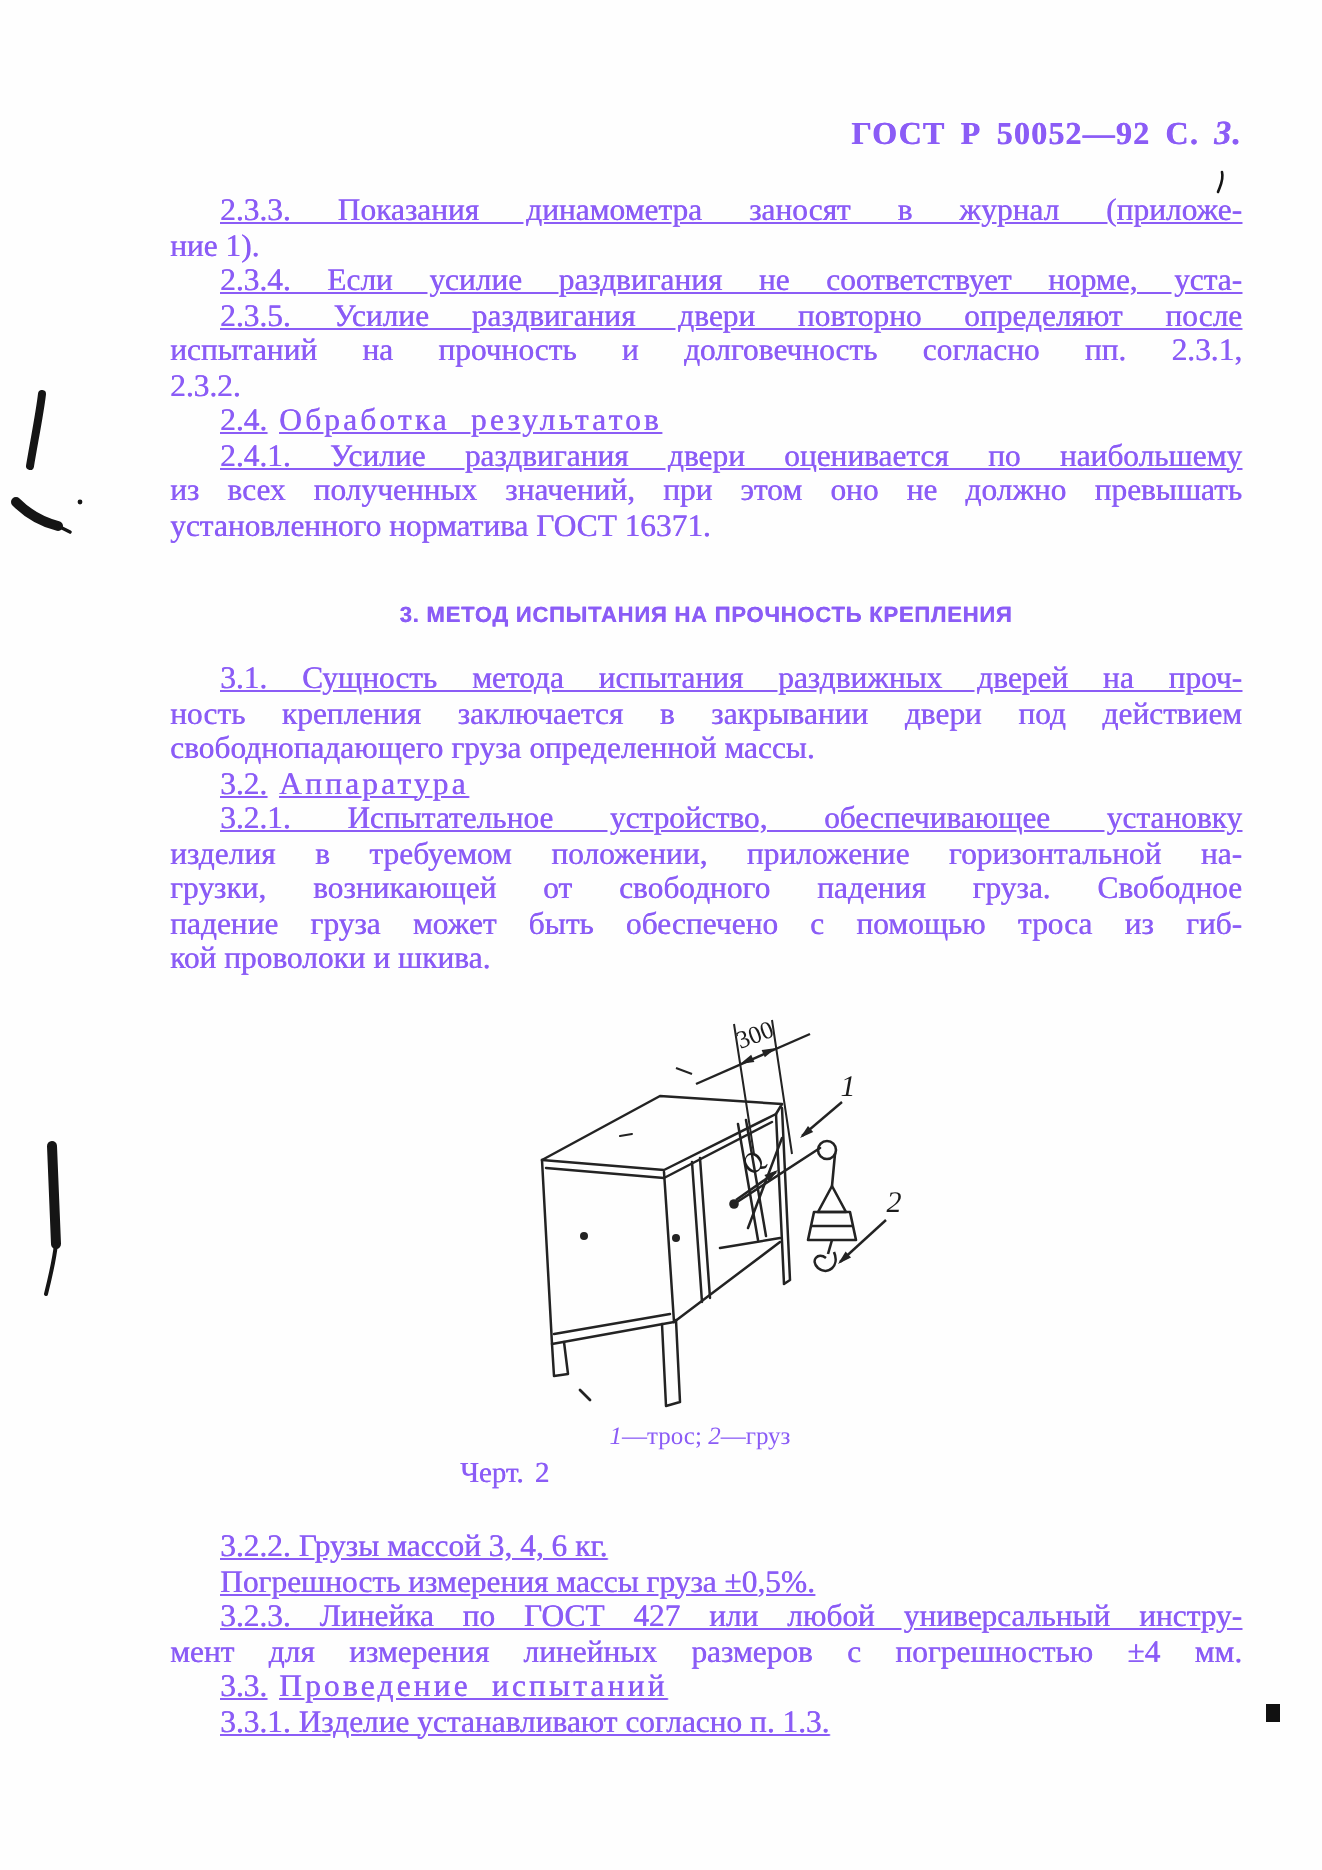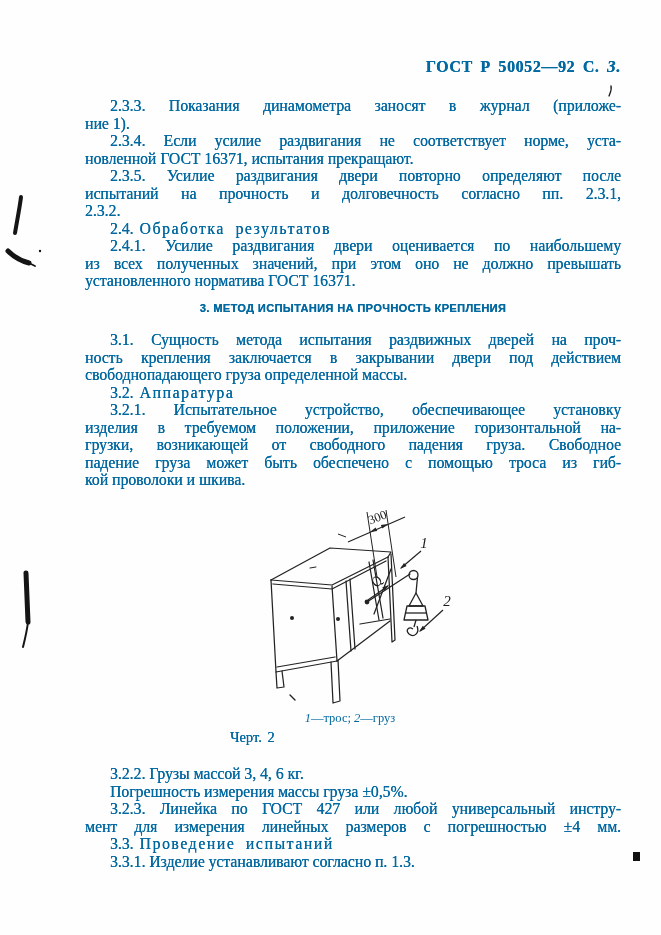--- a/index.html
+++ b/index.html
@@ -1,36 +1,36 @@
 <!DOCTYPE html>
 <html><head>
 <meta charset="utf-8">
 <style>
   html,body { margin:0; padding:0; background:#e8e8e8; }
   .page {
     position:relative; width:661px; height:935px; background:#fefefe;
-    color:#0369a1; font-family:"Liberation Serif", serif; overflow:hidden;
+    color:#8b5cf6; font-family:"Liberation Serif", serif; overflow:hidden;
     margin:0 auto;
   }
   .hdr {
     position:absolute; top:57px; left:85px; width:536px; text-align:right;
     font-weight:700; font-size:16px; letter-spacing:0.6px; word-spacing:3px;
     text-shadow:0.25px 0 0 currentColor;
   }
   .hdr .pg { font-style:italic; font-size:17px; }
   .tb { position:absolute; left:85px; width:536px; }
   .b1 { top:97px; }
   .b2 { top:331px; }
   .b3 { top:765px; }
   .ln {
     height:17.5px; line-height:17.6px; font-size:15.7px;
     text-shadow:0.25px 0 0 currentColor; white-space:normal;
   }
   .j { text-align:justify; text-align-last:justify; }
-  .ind { text-indent:25px; }
+  .ind { text-indent:25px;text-decoration:underline; }
   .sp { letter-spacing:1.6px; word-spacing:5px; margin-left:6px; }
   .h3 {
     position:absolute; top:302px; left:85px; width:536px; text-align:center;
     font-family:"Liberation Sans", sans-serif; font-size:11px; font-weight:700;
     letter-spacing:0.4px; text-shadow:0.2px 0 0 currentColor;
   }
   .figcap { position:absolute; top:711px; left:230px; width:240px; text-align:center; font-size:12.5px; }
   .figcap i { font-style:italic; }
   .fignum {
     position:absolute; top:729px; left:230px; width:240px; text-align:left;
@@ -46,21 +46,20 @@
 
   <div class="hdr">
     <span>ГОСТ Р 50052—92 С.</span>
     <span class="pg">3.</span>
   </div>
 
   <div class="tb b1">
     <div class="ln j ind">2.3.3. Показания динамометра заносят в журнал (приложе-</div>
     <div class="ln">ние 1).</div>
     <div class="ln j ind">2.3.4. Если усилие раздвигания не соответствует норме, уста-</div>
-    <div class="ln">новленной ГОСТ 16371, испытания прекращают.</div>
     <div class="ln j ind">2.3.5. Усилие раздвигания двери повторно определяют после</div>
     <div class="ln j">испытаний на прочность и долговечность согласно пп. 2.3.1,</div>
     <div class="ln">2.3.2.</div>
     <div class="ln ind"><span>2.4.</span><span class="sp">Обработка результатов</span></div>
     <div class="ln j ind">2.4.1. Усилие раздвигания двери оценивается по наибольшему</div>
     <div class="ln j">из всех полученных значений, при этом оно не должно превышать</div>
     <div class="ln">установленного норматива ГОСТ 16371.</div>
   </div>
 
   <div class="h3">3. МЕТОД ИСПЫТАНИЯ НА ПРОЧНОСТЬ КРЕПЛЕНИЯ</div>

